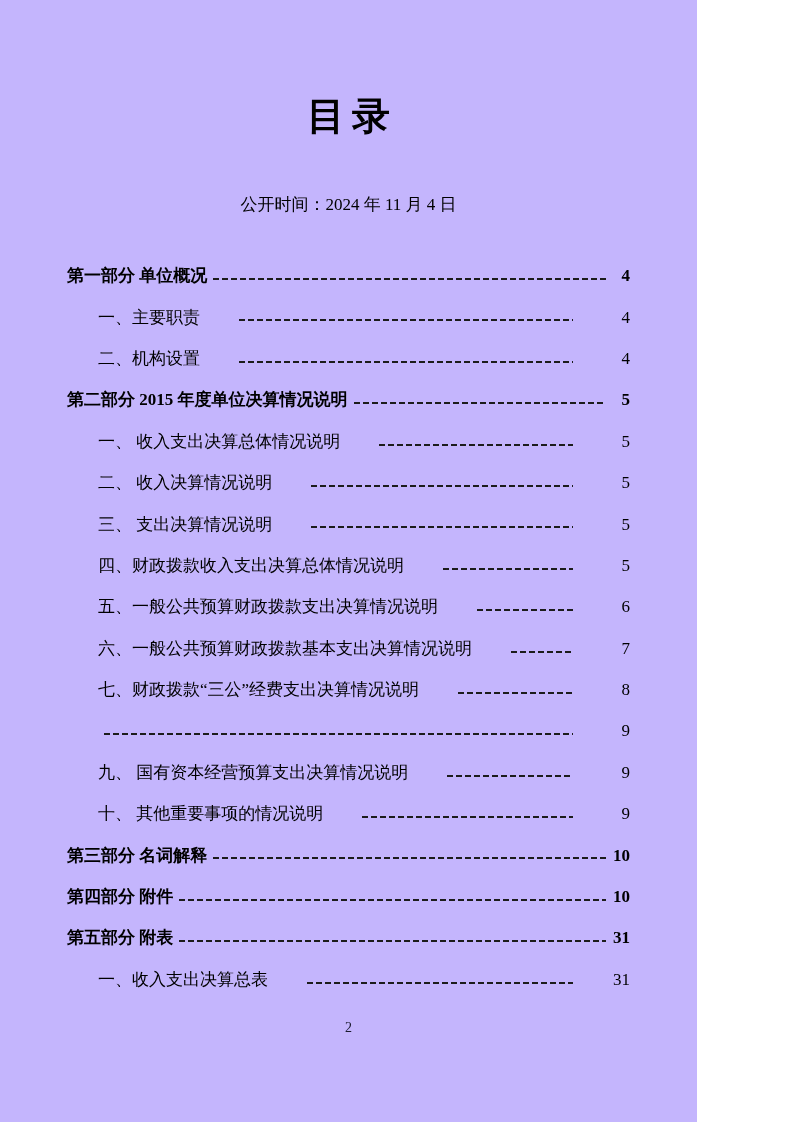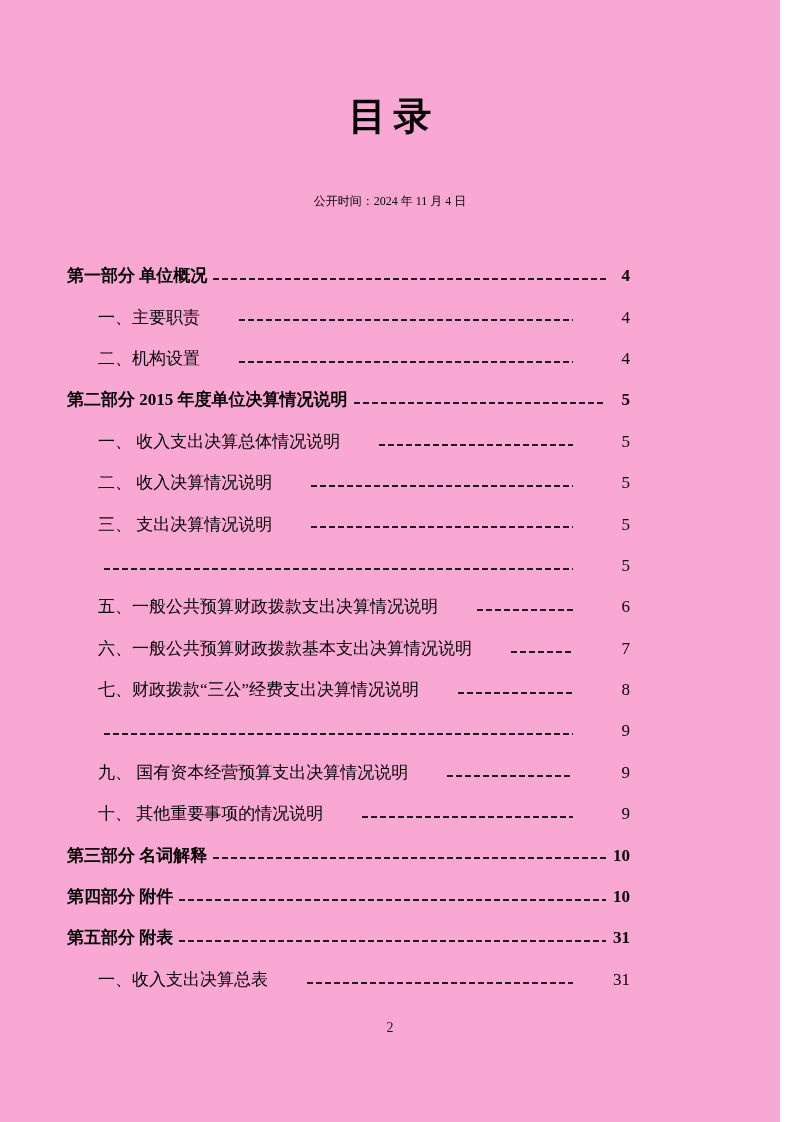--- a/index.html
+++ b/index.html
@@ -2,23 +2,23 @@
 <html><head>
 <meta charset="utf-8">
 <style>
   html, body {
     margin: 0;
     padding: 0;
     background: #ffffff;
   }
   .page {
     position: relative;
-    width: 780px;
+    width: 697px;
     height: 1122px;
-    background: #f9a8d4;
+    background: #c4b5fd;
     color: #000000;
     font-family: "Liberation Serif", "DejaVu Serif", serif;
     overflow: hidden;
   }
   .doc-title {
     position: absolute;
     top: 94px;
     left: 0;
     width: 100%;
     margin: 0;
@@ -29,21 +29,21 @@
     text-indent: 7px;
     line-height: 1.2;
   }
   .publish-date {
     position: absolute;
     top: 194px;
     left: 0;
     width: 100%;
     margin: 0;
     text-align: center;
-    font-size: 12px;
+    font-size: 17px;
     line-height: 1.3;
   }
   .toc {
     position: absolute;
     top: 255px;
     left: 67px;
     width: 563px;
   }
   .toc-row {
     display: flex;
@@ -134,20 +134,21 @@
     <span class="toc-page">5</span>
   </div>
 
   <div class="toc-row indent">
     <span class="toc-label">三、 支出决算情况说明</span>
     <span class="leader"></span>
     <span class="toc-page">5</span>
   </div>
 
   <div class="toc-row indent">
+    <span class="toc-label">四、财政拨款收入支出决算总体情况说明</span>
     <span class="leader"></span>
     <span class="toc-page">5</span>
   </div>
 
   <div class="toc-row indent">
     <span class="toc-label">五、一般公共预算财政拨款支出决算情况说明</span>
     <span class="leader"></span>
     <span class="toc-page">6</span>
   </div>
 

